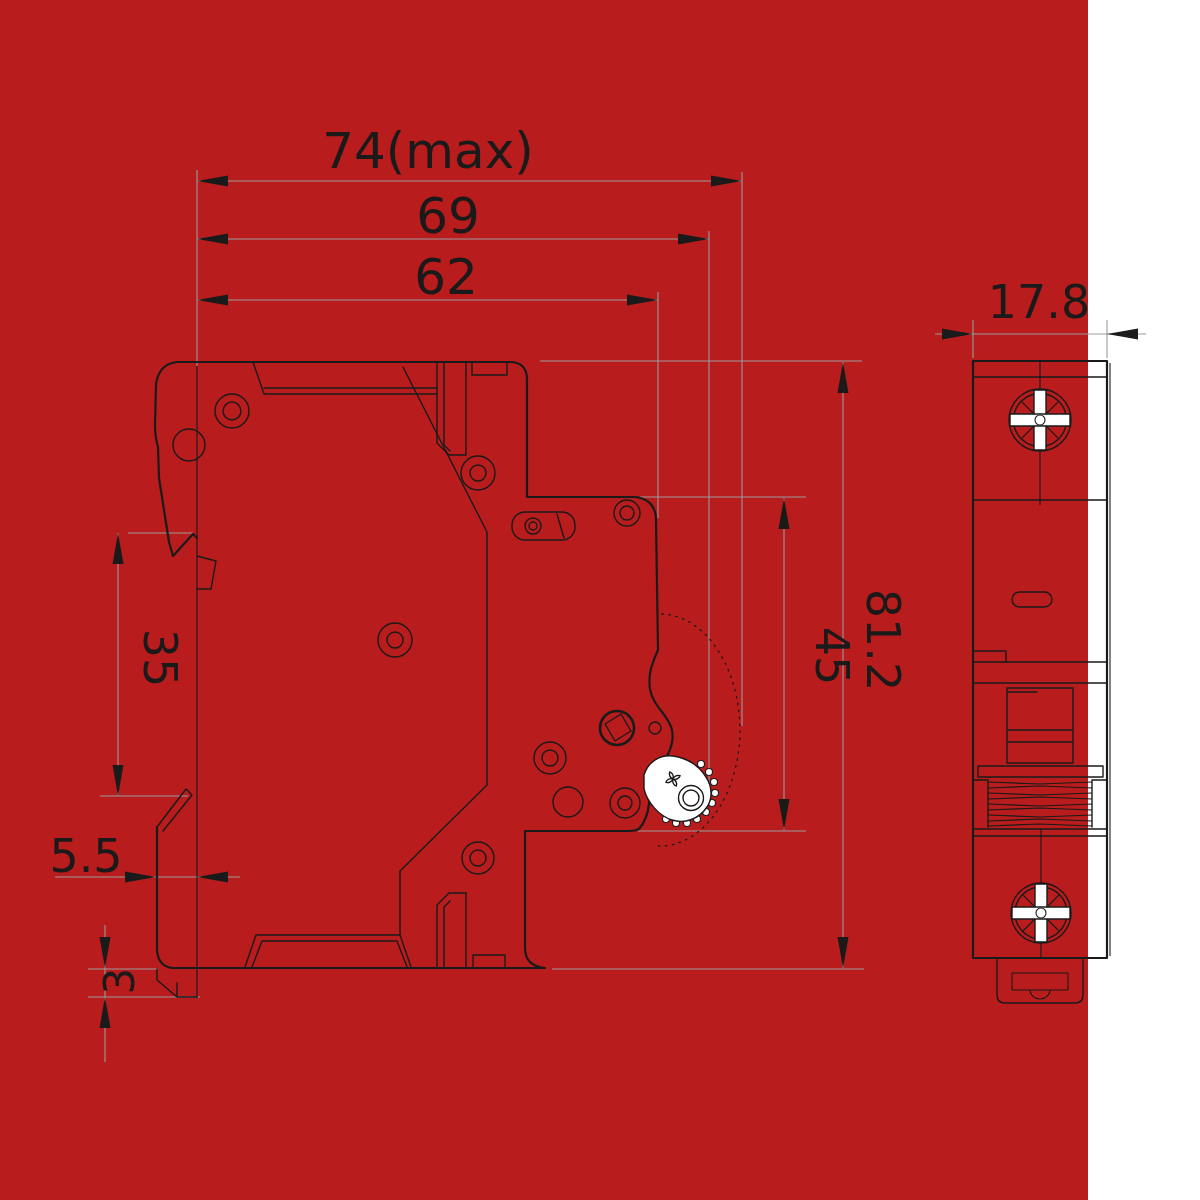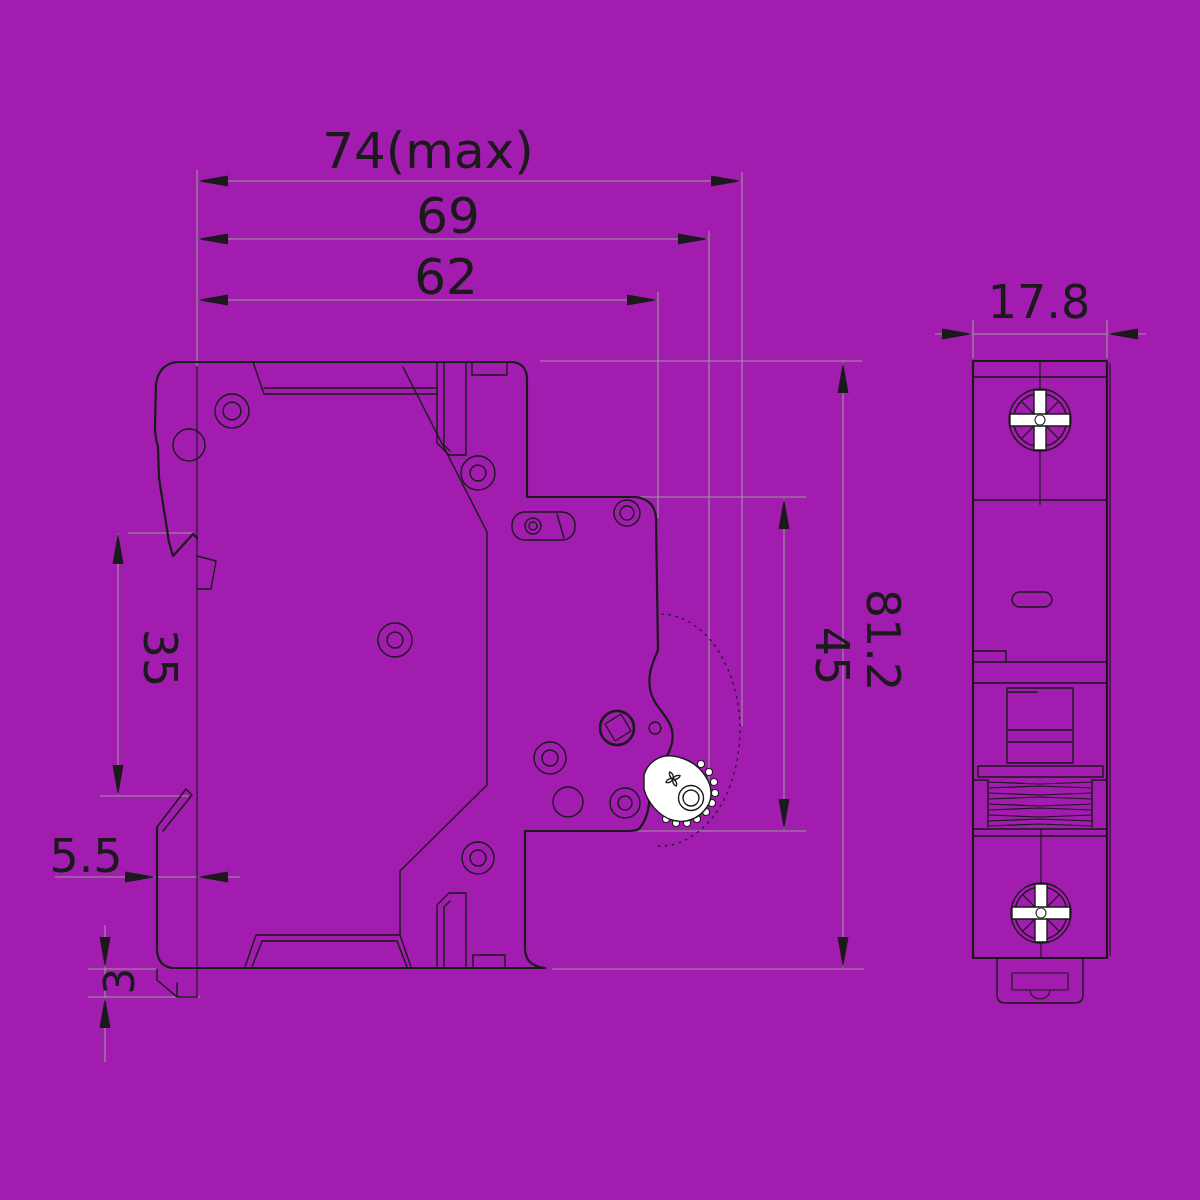--- a/index.html
+++ b/index.html
@@ -1,16 +1,16 @@
 <!DOCTYPE html>
 <html><head>
 <meta charset="utf-8">
 <style>
   html,body{margin:0;padding:0;background:#ffffff;}
-  .stage{width:1200px;height:1200px;background:#a21caf;position:relative;font-family:"DejaVu Sans",sans-serif;}
+  .stage{width:1088px;height:1200px;background:#b91c1c;position:relative;font-family:"DejaVu Sans",sans-serif;}
   svg{display:block;}
   .outline{stroke:#1a1a1a;stroke-width:2.2;fill:none;stroke-linejoin:round;stroke-linecap:round;}
   .detail{stroke:#1a1a1a;stroke-width:1.4;fill:none;stroke-linejoin:round;stroke-linecap:round;}
   .thin{stroke:#1a1a1a;stroke-width:1.1;fill:none;}
   .wfill{fill:#ffffff;}
   .dim{stroke:#9b9b9b;stroke-width:1.1;fill:none;}
   .ah{fill:#1a1a1a;stroke:none;}
   .dimtext{fill:#1a1a1a;font-family:"DejaVu Sans",sans-serif;}
   .t50{font-size:50px;}
   .t46{font-size:46px;}

